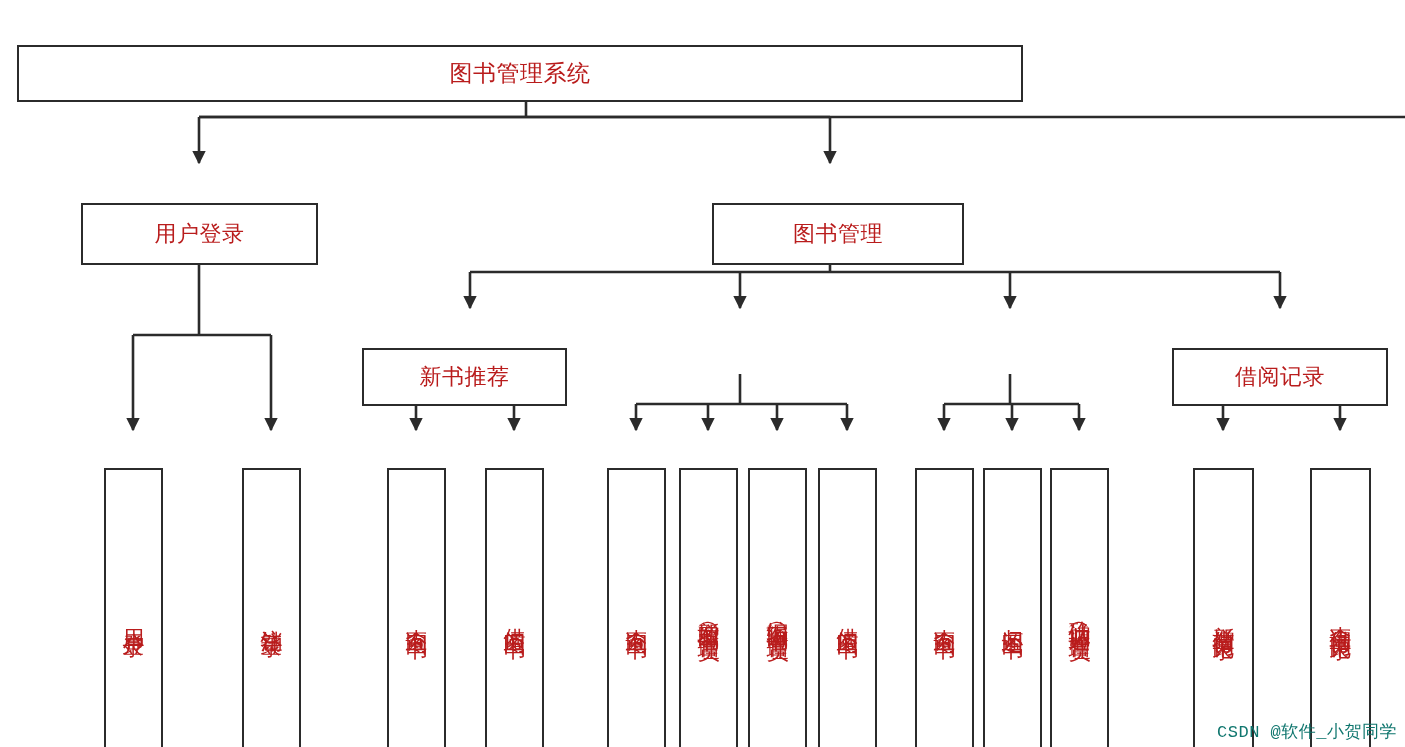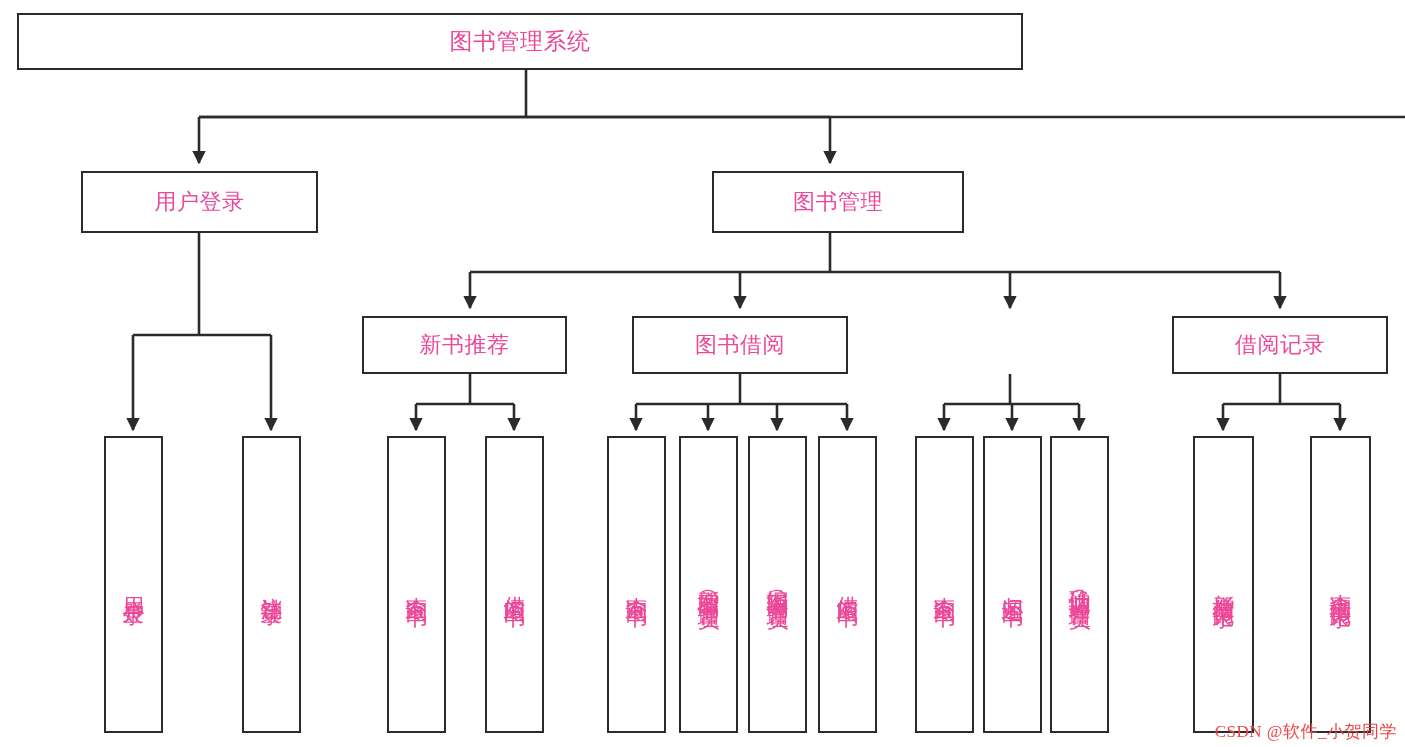--- a/index.html
+++ b/index.html
@@ -26,21 +26,22 @@
     pointer-events: none;
   }
   .node {
     position: absolute;
     box-sizing: border-box;
     background: #ffffff;
     border: 2.5px solid #2b2b2b;
     display: flex;
     align-items: center;
     justify-content: center;
-    color: #ec4899;
+    color: #b91c1c;
+    margin-top: 32px;
   }
   .node .label {
     display: block;
     text-align: center;
     line-height: 1.12;
     letter-spacing: 0.5px;
   }
   .node.horiz .label {
     font-size: 22px;
   }
@@ -58,24 +59,24 @@
     font-size: 22px;
     letter-spacing: 3px;
     line-height: 1;
     white-space: nowrap;
   }
   #watermark {
     position: absolute;
     right: 8px;
     bottom: 4px;
     font-size: 17px;
-    color: #ef4444;
+    color: #0f766e;
     letter-spacing: 0.5px;
     white-space: nowrap;
-    font-family: Liberation Serif, serif;
+    font-family: Liberation Mono, monospace;
   }
 </style>
 </head>
 <body>
 
 <div id="canvas">
 
   <svg class="wires" viewBox="0 0 1405 747">
     <defs>
       <marker id="arrow" viewBox="0 0 10 10" refX="9" refY="5" markerWidth="5.2" markerHeight="5.2" orient="auto-start-reverse">
@@ -135,23 +136,20 @@
   <div class="node horiz" style="left:81px; top:171px; width:237px; height:62px;">
     <span class="label">用户登录</span>
   </div>
   <div class="node horiz" style="left:712px; top:171px; width:252px; height:62px;">
     <span class="label">图书管理</span>
   </div>
 
   <div class="node horiz" style="left:362px; top:316px; width:205px; height:58px;">
     <span class="label">新书推荐</span>
   </div>
-  <div class="node horiz" style="left:632px; top:316px; width:216px; height:58px;">
-    <span class="label">图书借阅</span>
-  </div>
   <div class="node horiz" style="left:1172px; top:316px; width:216px; height:58px;">
     <span class="label">借阅记录</span>
   </div>
 
   <div class="node vert" style="left:104px; top:436px; width:59px; height:297px;">
     <span class="label">用户登录</span>
   </div>
   <div class="node vert" style="left:242px; top:436px; width:59px; height:297px;">
     <span class="label">注销登录</span>
   </div>

